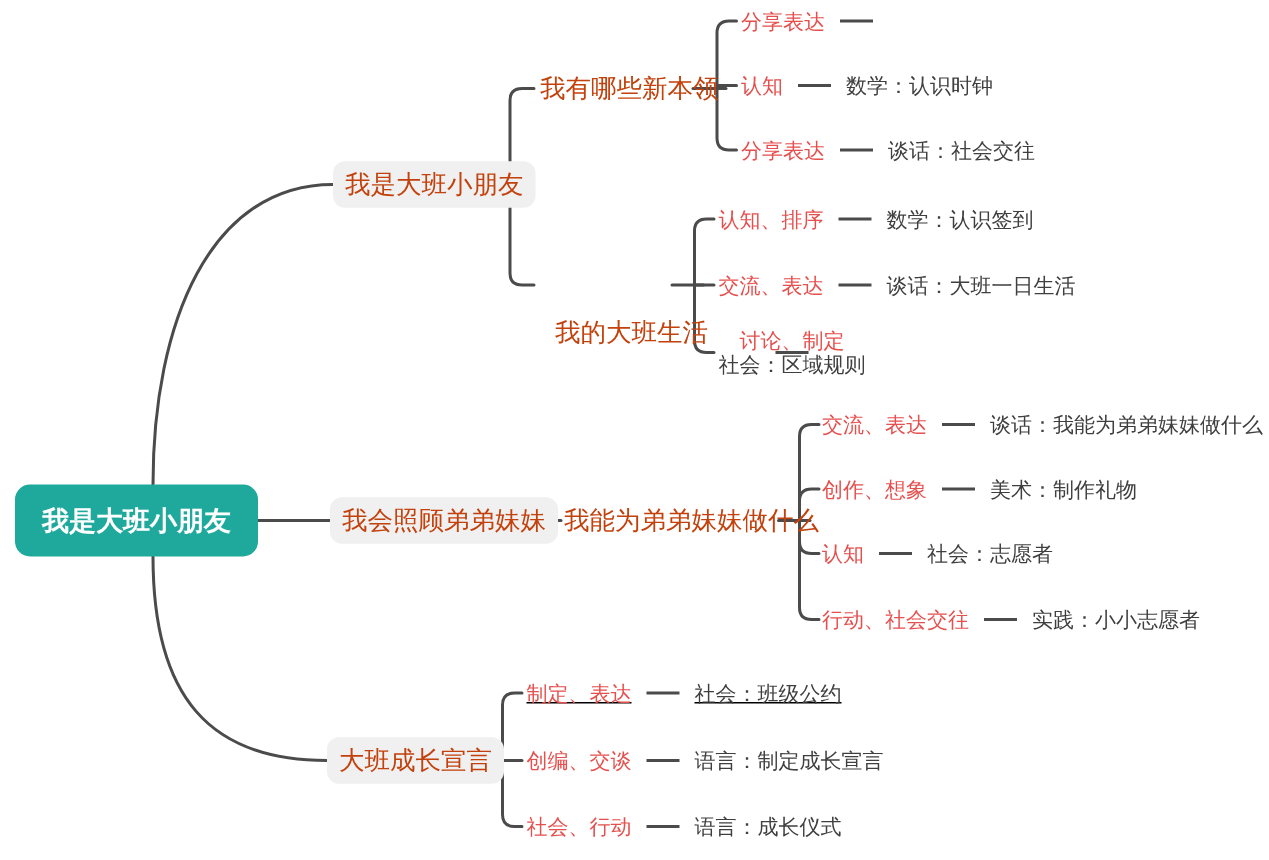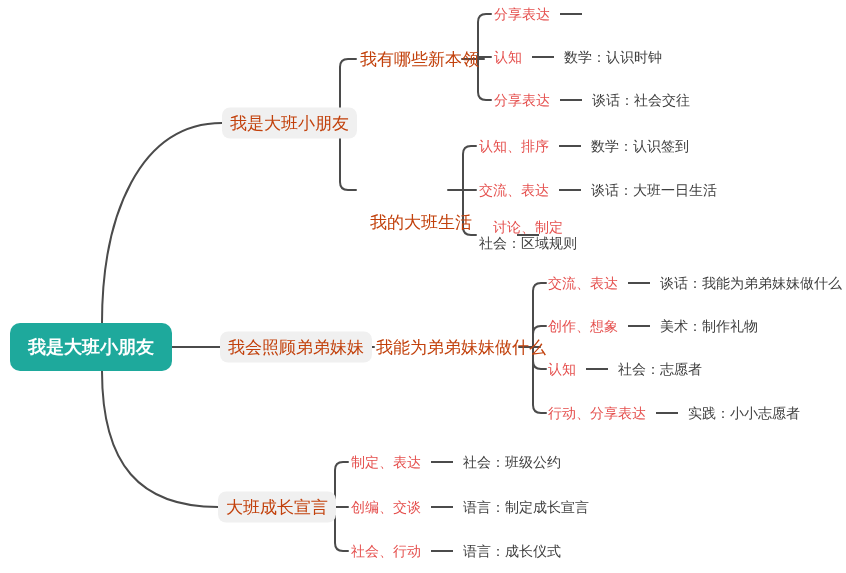--- a/index.html
+++ b/index.html
@@ -145,26 +145,26 @@
     <span class="tag">创作、想象</span>
     <span class="dash"></span>
     <span class="desc">美术：制作礼物</span>
   </div>
   <div class="leaf" style="left:548px;top:369px;">
     <span class="tag">认知</span>
     <span class="dash"></span>
     <span class="desc">社会：志愿者</span>
   </div>
   <div class="leaf" style="left:548px;top:413px;">
-    <span class="tag">行动、分享表达</span>
+    <span class="tag">行动、社会交往</span>
     <span class="dash"></span>
     <span class="desc">实践：小小志愿者</span>
   </div>
 
-  <div class="leaf" style="left:351px;top:462px;">
+  <div class="leaf" style="left:351px;top:462px;text-decoration:underline;">
     <span class="tag">制定、表达</span>
     <span class="dash"></span>
     <span class="desc">社会：班级公约</span>
   </div>
   <div class="leaf" style="left:351px;top:551px;">
     <span class="tag">社会、行动</span>
     <span class="dash"></span>
     <span class="desc">语言：成长仪式</span>
   </div>
   <div class="leaf" style="left:351px;top:507px;">

